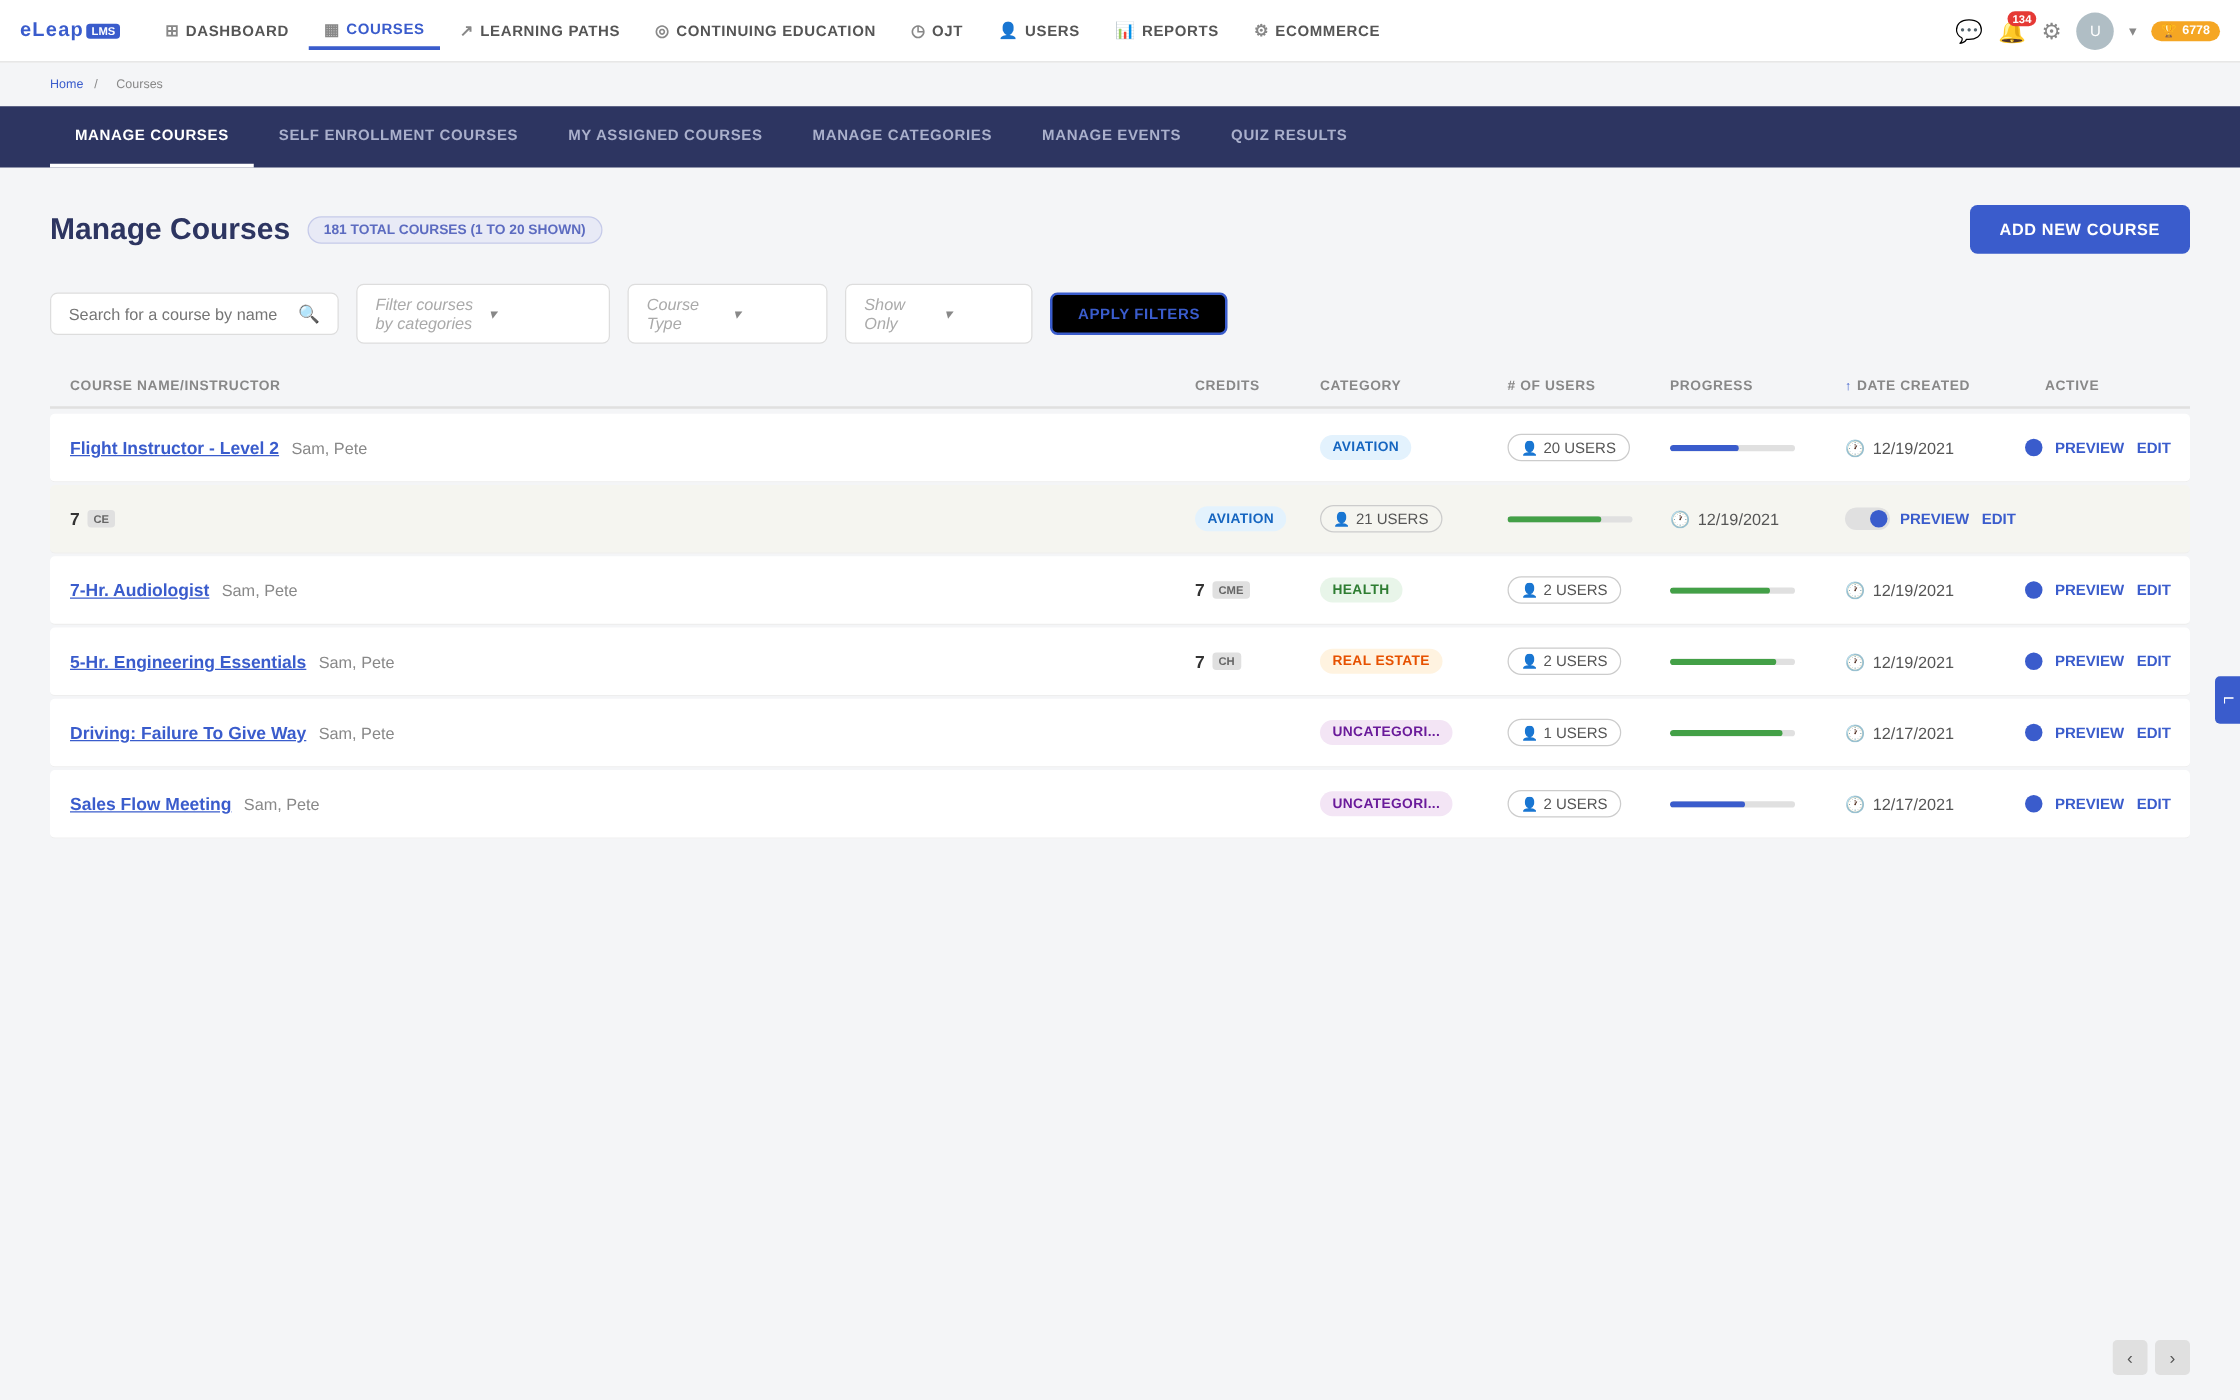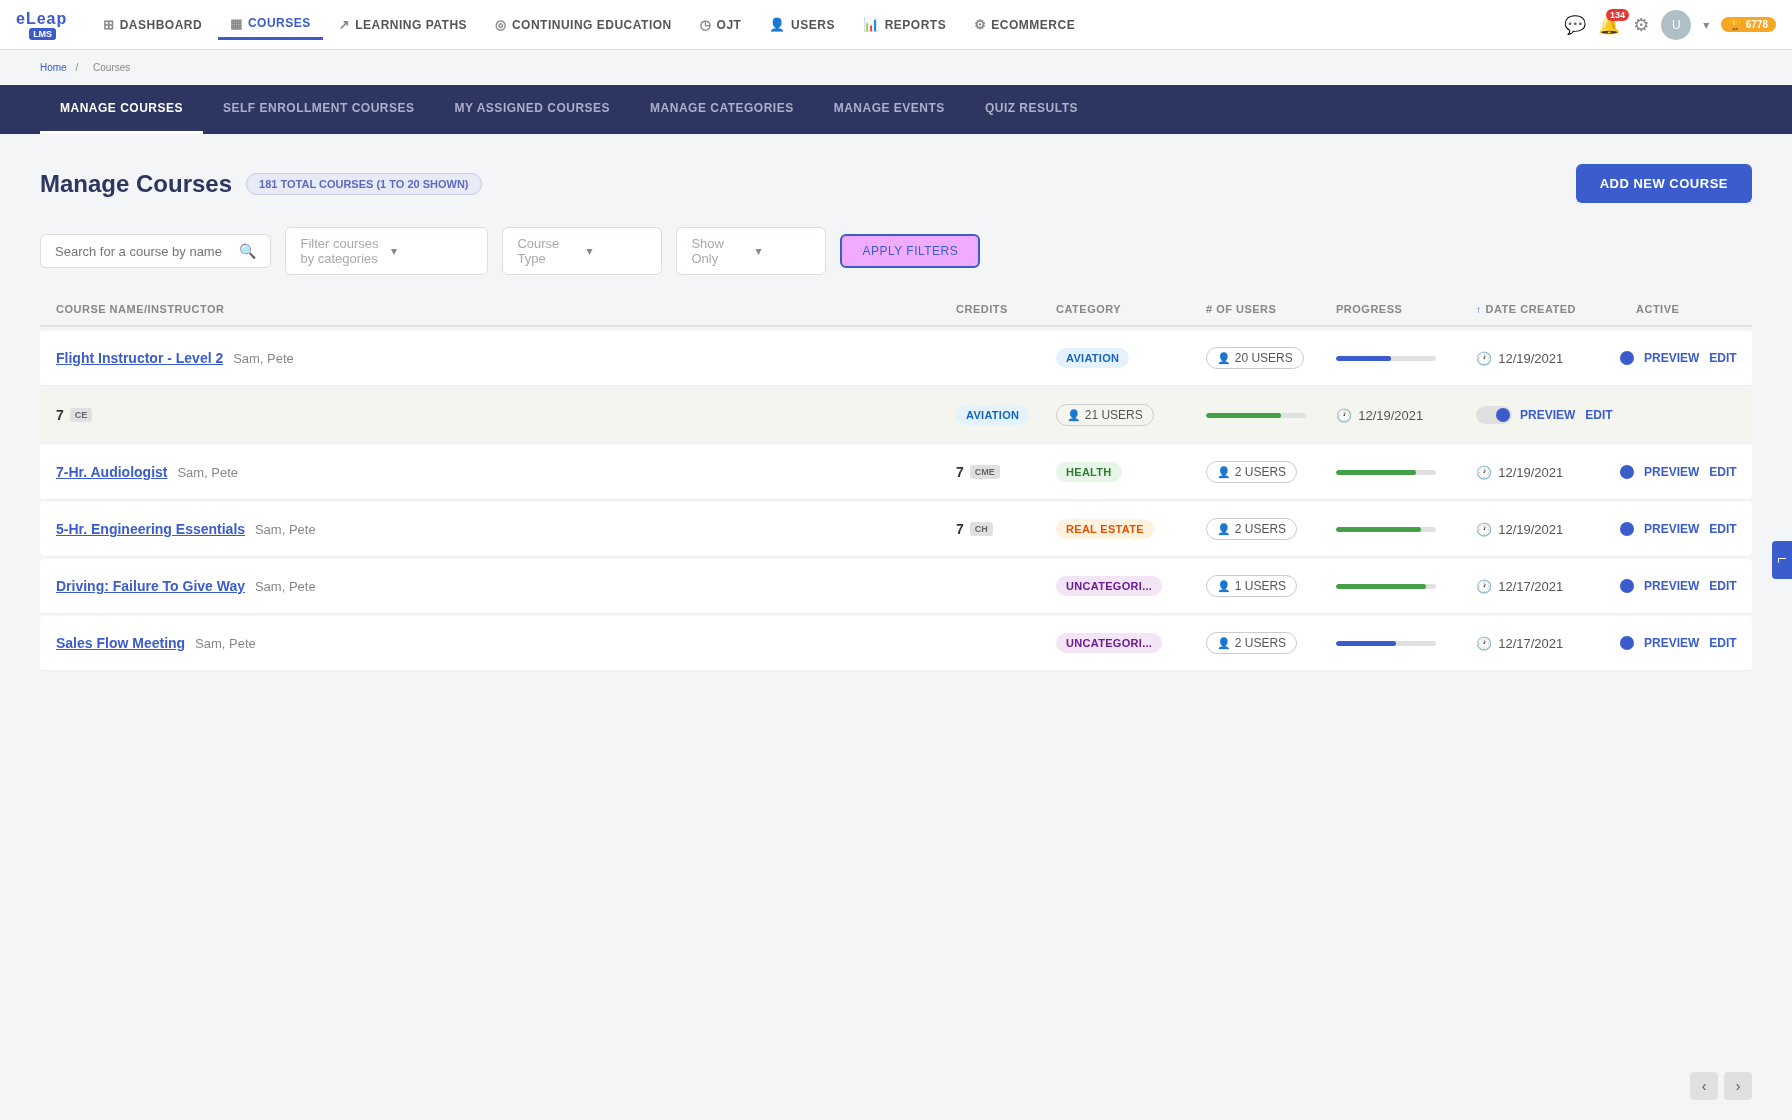--- a/index.html
+++ b/index.html
@@ -12,21 +12,20 @@
       display: flex;
       align-items: center;
       height: 50px;
       padding: 0 16px;
       position: relative;
     }
     .logo {
       display: flex;
       align-items: center;
       margin-right: 24px;
-      flex-direction: column;
     }
     .logo-text {
       font-weight: 800;
       font-size: 16px;
       color: #3a5ccc;
       letter-spacing: 1px;
     }
     .logo-lms {
       background: #3a5ccc;
       color: #fff;
@@ -210,30 +209,30 @@
       display: flex;
       align-items: center;
       background: #fff;
       border: 1px solid #ddd;
       border-radius: 6px;
       padding: 8px 14px;
       min-width: 200px;
       gap: 8px;
       cursor: pointer;
     }
-    .filter-select span { flex: 1; color: #aaa; font-size: 13px; }
+    .filter-select span { flex: 1; color: #aaa; font-size: 13px; font-style: italic; }
     .filter-select .chevron { color: #888; font-size: 12px; }
     .apply-btn {
-      background: #f0abfc;
+      background: #000000;
       border: 2px solid #3a5ccc;
       color: #3a5ccc;
       padding: 8px 20px;
       border-radius: 6px;
       font-size: 12px;
-      font-weight: 400;
+      font-weight: 700;
       cursor: pointer;
       letter-spacing: 0.5px;
       text-transform: uppercase;
     }
 
     
     .table-header {
       display: grid;
       grid-template-columns: 1fr 100px 150px 130px 140px 160px 100px;
       padding: 0 16px 10px;

